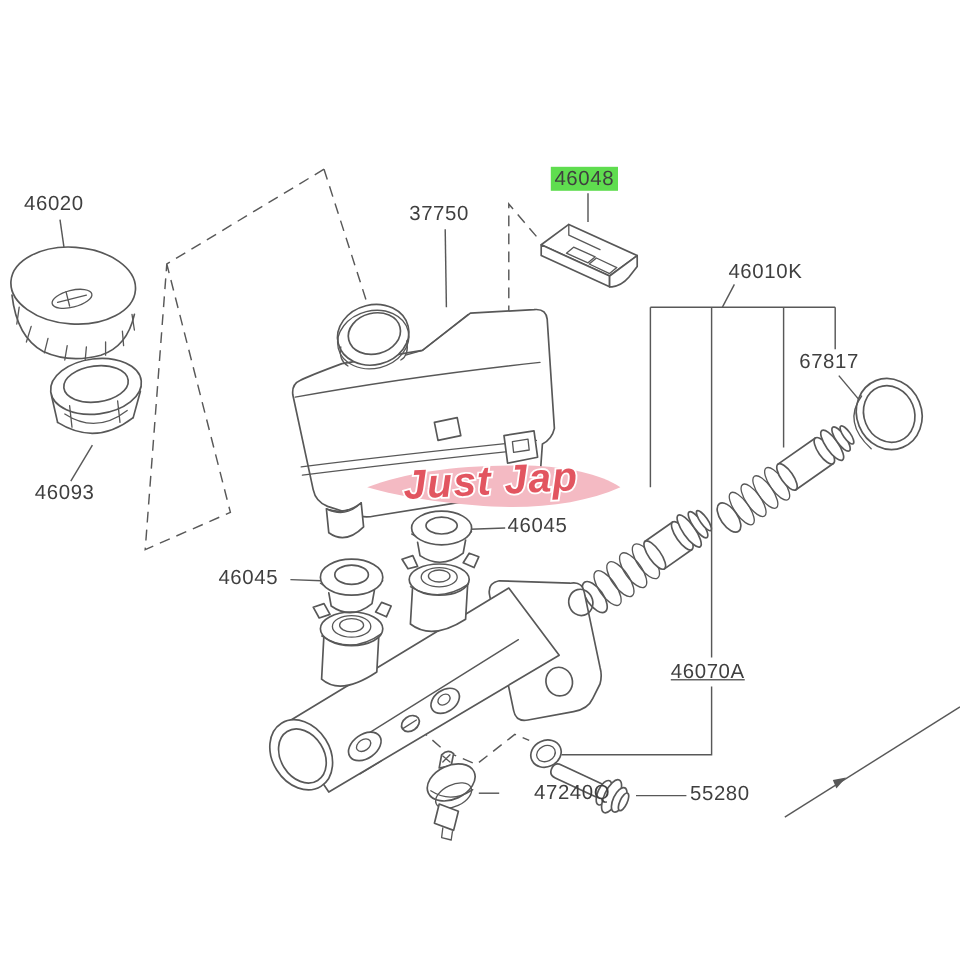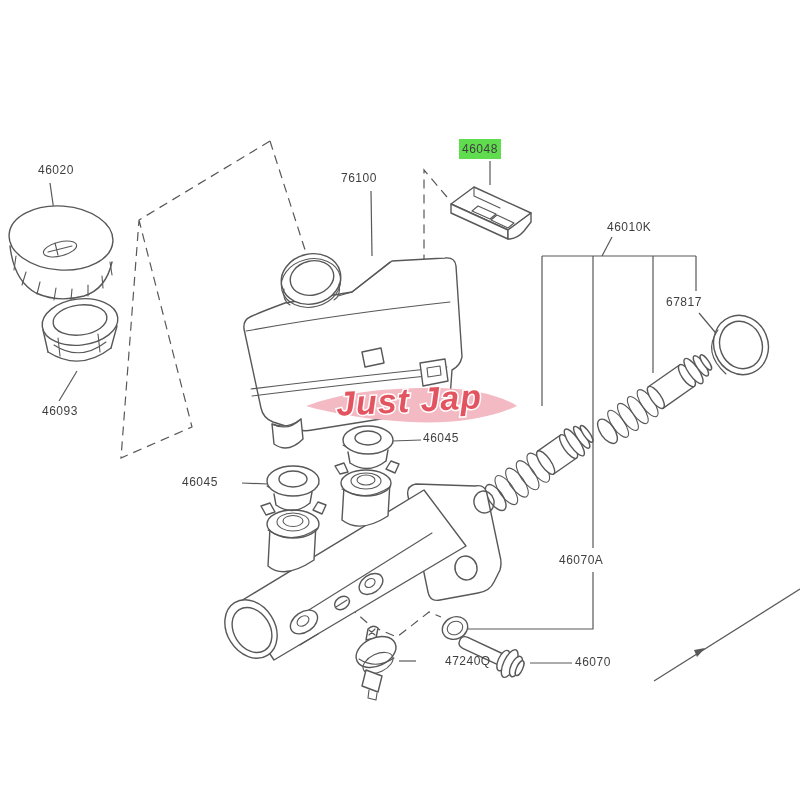--- a/index.html
+++ b/index.html
@@ -17,21 +17,21 @@
   
   .ln{stroke:var(--line);stroke-width:1.4;fill:none;stroke-linecap:round;stroke-linejoin:round;}
   .fw{stroke:var(--line);stroke-width:1.4;fill:#ffffff;stroke-linecap:round;stroke-linejoin:round;}
   .thin{stroke-width:1.1;}
   .dash{stroke:var(--line);stroke-width:1.2;fill:none;stroke-dasharray:9 6;stroke-linecap:butt;}
   .leader{stroke:var(--line);stroke-width:1.2;fill:none;}
   
   .plabel{
     position:absolute;
     font-family:"Liberation Sans",sans-serif;
-    font-size:12px;
+    font-size:17px;
     letter-spacing:0.5px;
     color:var(--label-text);
     white-space:nowrap;
     line-height:20px;
   }
   .plabel.highlight{
     background:var(--highlight-green);
     padding:0 3px;
   }
   .wm-text{
@@ -227,25 +227,25 @@
     <path class="fw" d="M366,670 L382,676 L378,692 L362,686 Z"></path>
     <path class="ln thin" d="M369,690 L368,698 L376,700 L377,693"></path>
   </g>
 
   <g>
     <path class="wm-swoosh" d="M306,406 C340,393 385,387 440,388 C472,389 500,395 517,406 C488,419 450,424 410,422 C372,420 334,414 306,406 Z"></path>
     <text class="wm-text" x="409" y="412" text-anchor="middle" transform="rotate(-3 409 402)">Just Jap</text>
   </g>
 </svg>
 
-<div class="plabel" style="left:38px;top:160px;">46020</div>
-<div class="plabel" style="left:341px;top:168px;">76100</div>
+<div class="plabel" style="left:20px;top:160px;">46020</div>
+<div class="plabel" style="left:341px;top:168px;">37750</div>
 <div class="plabel highlight" style="left:459px;top:139px;">46048</div>
 <div class="plabel" style="left:579px;top:217px;margin-left:28px;">46010K</div>
 <div class="plabel" style="left:666px;top:292px;">67817</div>
-<div class="plabel" style="left:42px;top:401px;">46093</div>
+<div class="plabel" style="left:29px;top:401px;">46093</div>
 <div class="plabel" style="left:423px;top:428px;">46045</div>
 <div class="plabel" style="left:182px;top:472px;">46045</div>
-<div class="plabel" style="left:559px;top:550px;">46070A</div>
+<div class="plabel" style="left:559px;top:550px;text-decoration:underline;">46070A</div>
 <div class="plabel" style="left:417px;top:651px;margin-left:28px;">47240Q</div>
-<div class="plabel" style="left:575px;top:652px;">46070</div>
+<div class="plabel" style="left:575px;top:652px;">55280</div>
 
 </div>
 
 </body></html>

